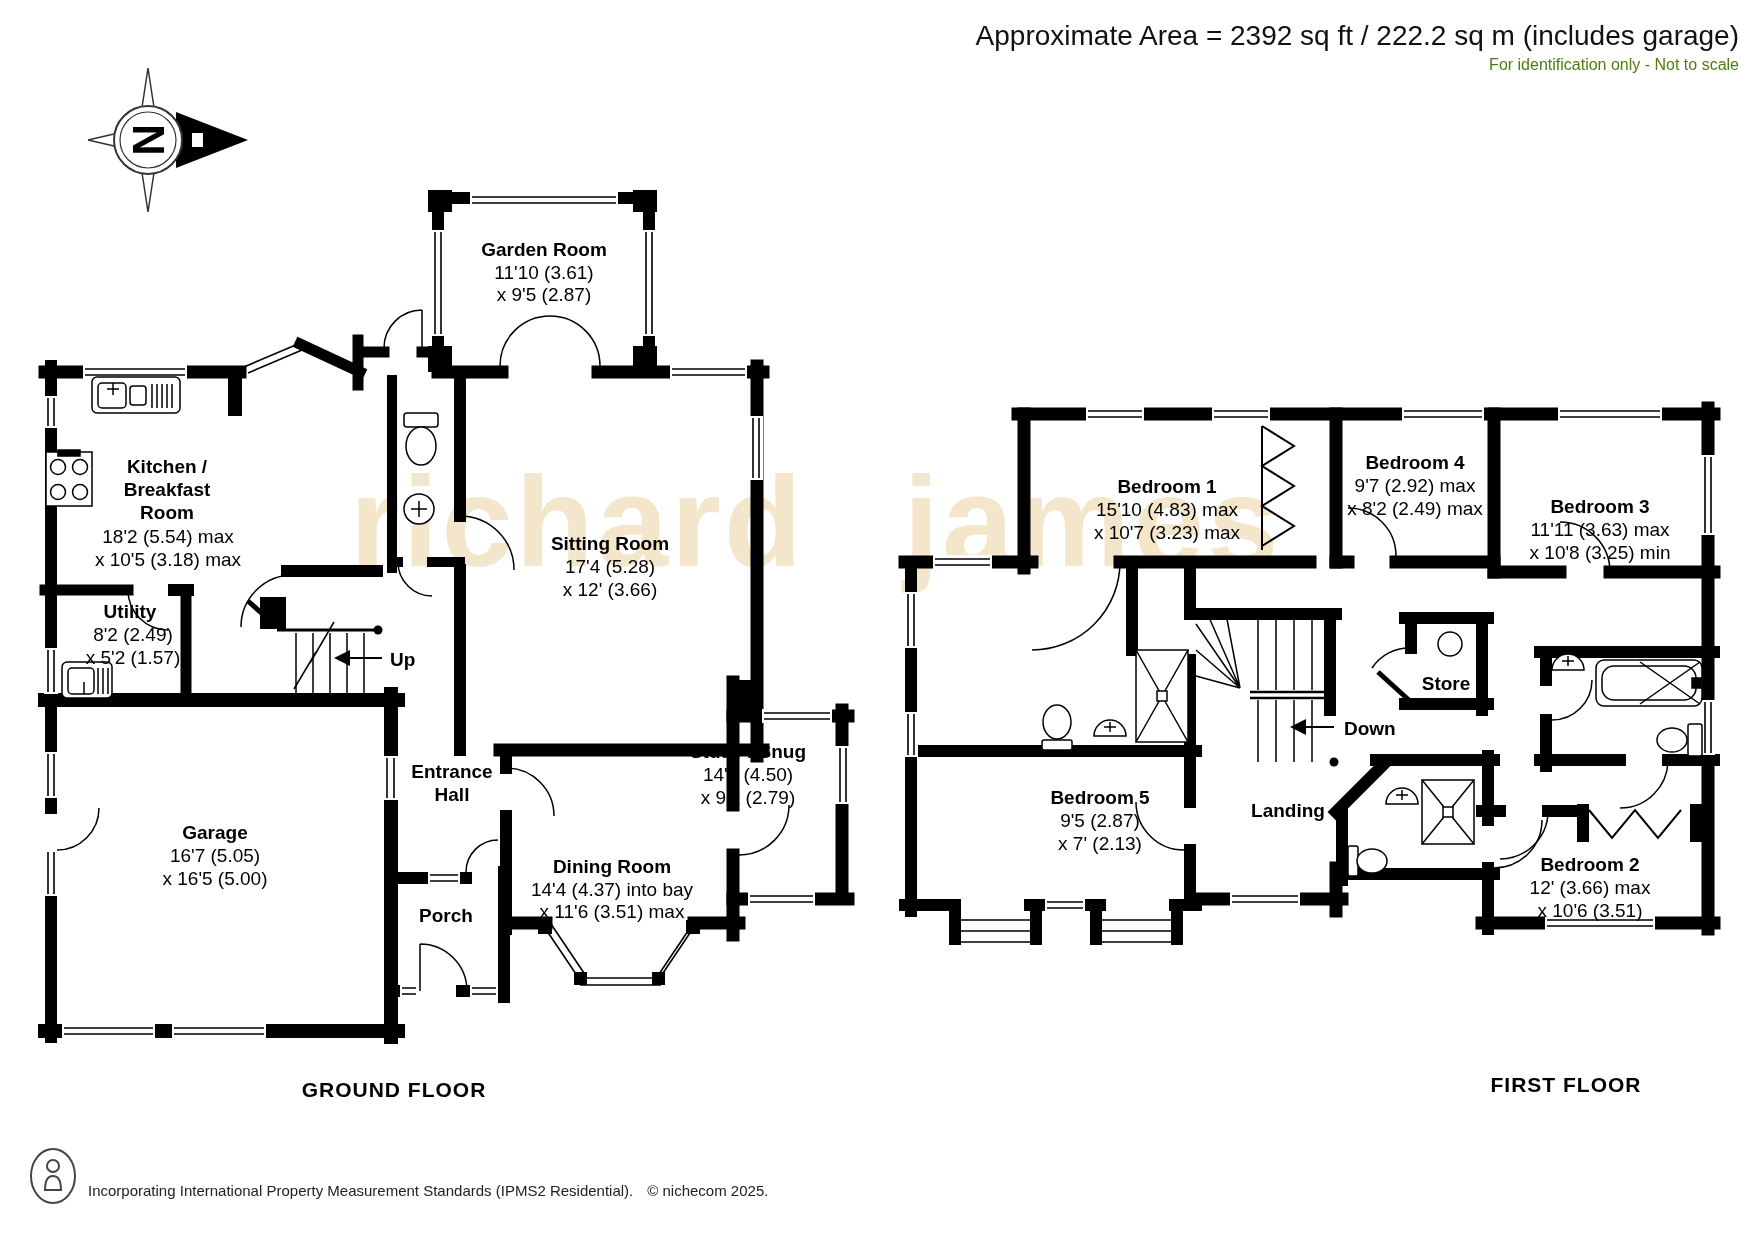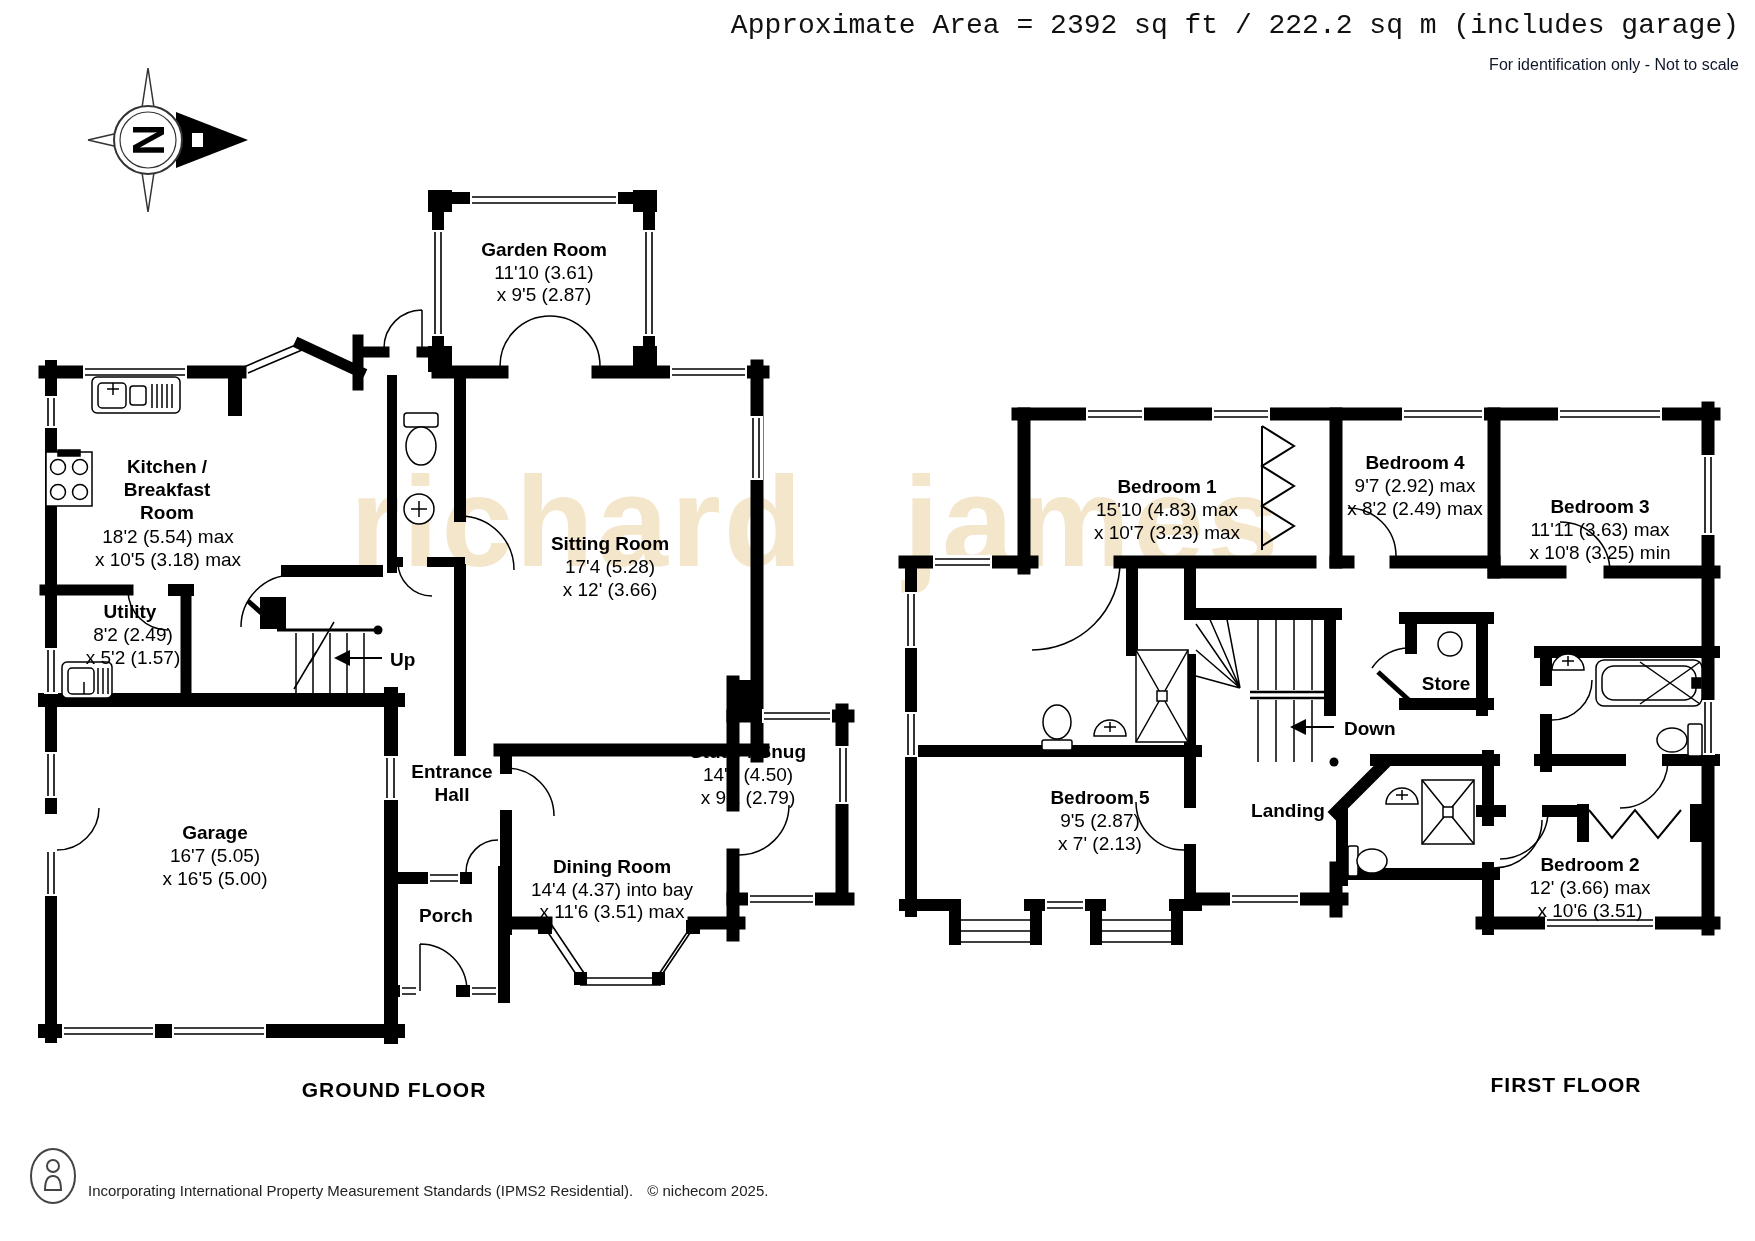--- a/index.html
+++ b/index.html
@@ -1,22 +1,22 @@
 <!DOCTYPE html>
 <html><head>
 <meta charset="utf-8">
 <style>
   html,body{margin:0;padding:0;background:#fff;}
   .page{position:relative;width:1755px;height:1241px;background:#ffffff;overflow:hidden;
         font-family:"Liberation Sans",sans-serif;color:#000;}
   .watermark{position:absolute;left:350px;top:448px;font-size:128px;font-weight:bold;
              color:#f3e6cb;letter-spacing:3px;word-spacing:60px;z-index:0;white-space:nowrap;}
   .plan-svg{position:absolute;left:0;top:0;z-index:1;}
-  .hdr{position:absolute;right:16px;top:10px;font-size:28px;color:#111;z-index:2;white-space:nowrap;font-family:Liberation Mono, monospace;}
-  .hdr-note{position:absolute;right:16px;top:56px;font-size:16px;color:#0f172a;z-index:2;white-space:nowrap;}
+  .hdr{position:absolute;right:16px;top:20px;font-size:28px;color:#111;z-index:2;white-space:nowrap;}
+  .hdr-note{position:absolute;right:16px;top:56px;font-size:16px;color:#4d7c0f;z-index:2;white-space:nowrap;}
   .footer{position:absolute;left:88px;top:1143px;font-size:15px;color:#222;z-index:2;line-height:19px;white-space:pre;}
   .footer .cpy{margin-left:14px;}
   .logo{position:absolute;left:28px;top:1146px;z-index:2;}
   
   text{font-family:"Liberation Sans",sans-serif;}
   .rn{font-size:19px;font-weight:bold;text-anchor:middle;}
   .rd{font-size:19px;text-anchor:middle;}
   .fl{font-size:21px;font-weight:bold;text-anchor:middle;letter-spacing:1px;}
   .sm{font-size:19px;font-weight:bold;}
 </style>

